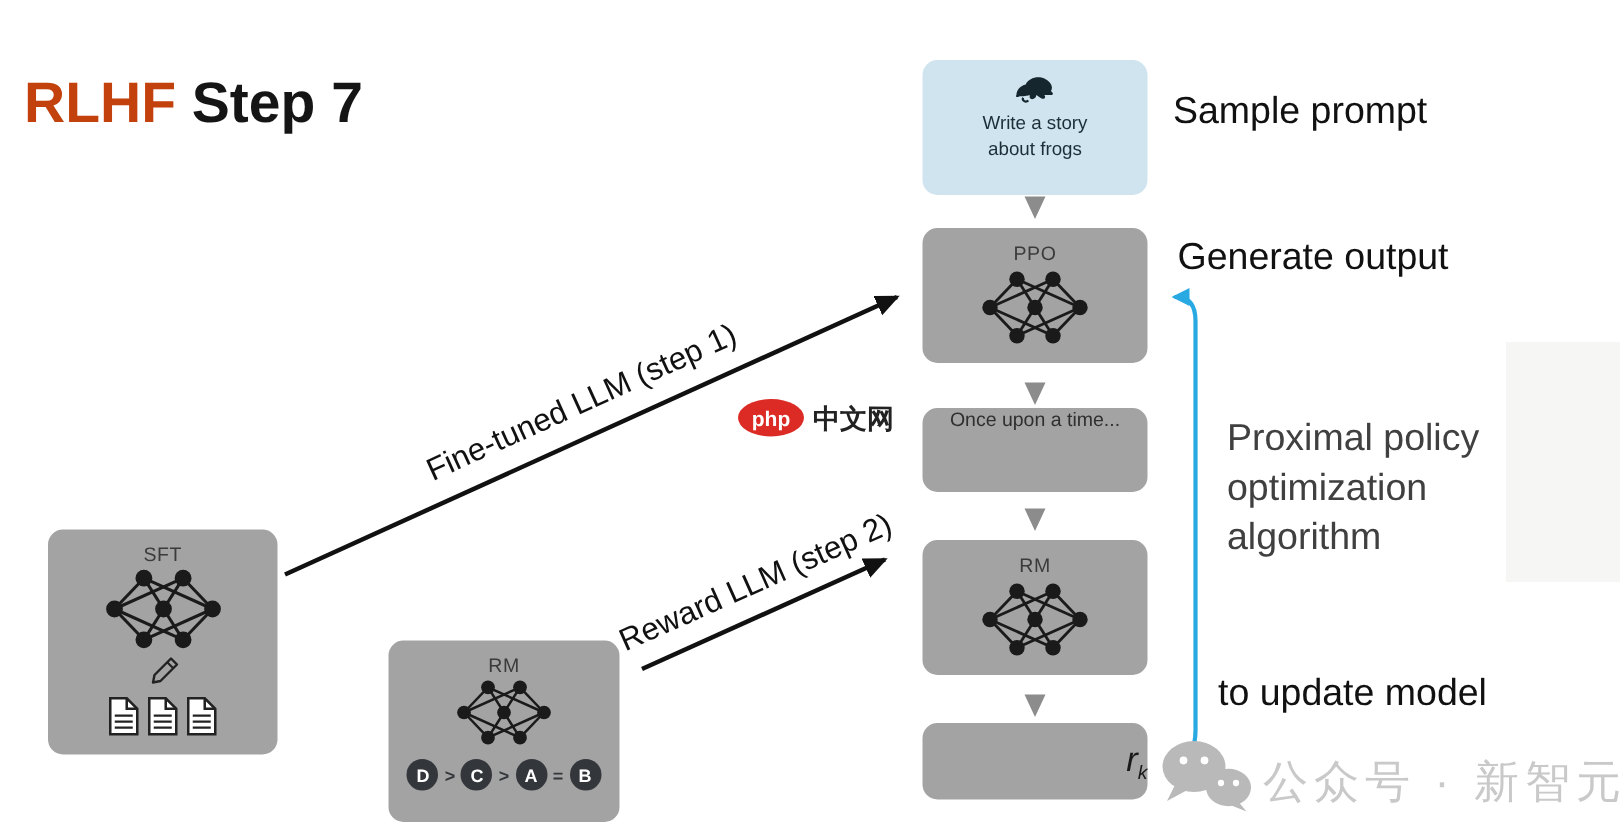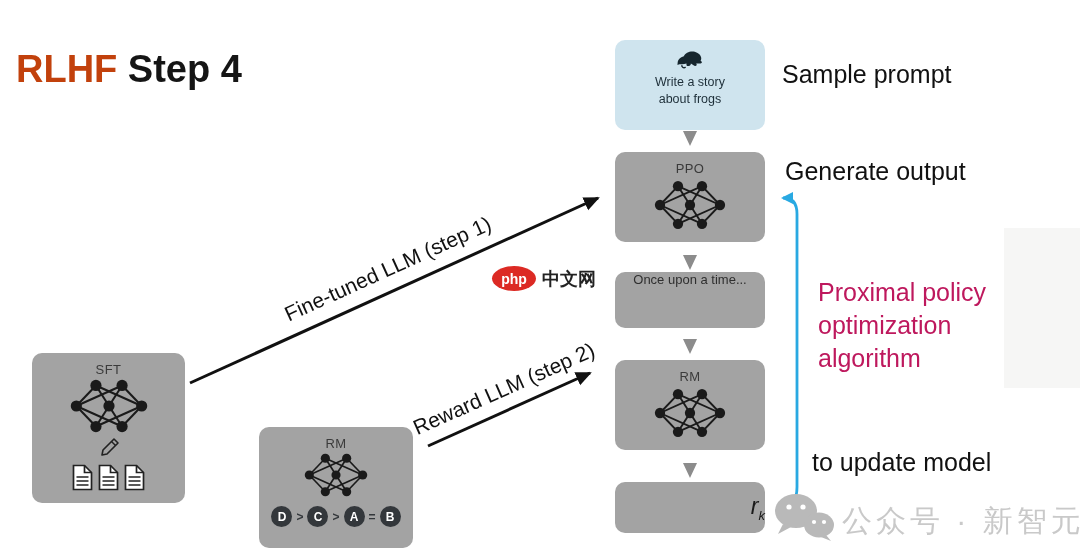--- a/index.html
+++ b/index.html
@@ -15,21 +15,21 @@
   .box-label{font-size:13px;color:#3b3b3b;letter-spacing:.4px;margin-top:10px;line-height:1;}
   .prompt-box{background:#cfe4ee;}
   .prompt-text{font-size:12.5px;color:#1d2e38;text-align:center;line-height:17px;margin-top:4px;}
   .once-box{justify-content:flex-start;}
   .once-text{font-size:13px;color:#2f2f2f;}
   .rk-box{justify-content:center;align-items:flex-end;}
   .rk{font-size:23px;color:#1a1a1a;font-style:italic;}
   .rk sub{font-size:13px;font-style:italic;}
   
   .ann{font-size:25px;color:#111;white-space:nowrap;}
-  .ann-red{color:#be185d;line-height:33px;}
+  .ann-red{color:#404040;line-height:33px;}
   .ann-red span{display:block;}
   .ann-multi span{display:block;line-height:32px;}
   
   .arrow-label{position:absolute;font-size:21px;color:#111;white-space:nowrap;
                transform:translate(-50%,-50%) rotate(-24.4deg);}
   
   .overlay{position:absolute;left:0;top:0;z-index:6;pointer-events:none;}
   
   .doc-row{display:flex;gap:5px;margin-top:4px;}
   .rank-row{display:flex;align-items:center;gap:4px;margin-top:8px;}
@@ -45,21 +45,21 @@
   .faint-panel{left:1004px;top:228px;width:76px;height:160px;background:#f6f6f5;}
 </style>
 </head>
 <body>
 
 <div class="canvas">
 
   <div class="abs faint-panel"></div>
 
   <div class="abs title">
-    <span class="red">RLHF</span><span> Step 4</span>
+    <span class="red">RLHF</span><span> Step 7</span>
   </div>
 
   <div class="box prompt-box" style="left:615px;top:40px;width:150px;height:90px;">
     <svg width="30" height="22" viewBox="0 0 34 24" style="margin-top:8px;">
       <path d="M3 17 C3 13 6 10 10 9 C12 4 20 2 25 5 C29 7 31 11 29 14 C31 15 31 17 29 17 L24 17 C26 19 23 21 21 19 L18 17 C18 20 14 21 13 19 L13 17 C10 18 6 18 5 18 C3 19 2 18 3 17 Z" fill="#16262e"></path>
       <path d="M8 19 C7 21 10 23 12 21" stroke="#16262e" stroke-width="1.6" fill="none"></path>
     </svg>
     <div class="prompt-text">
       <span>Write a story</span><br>
       <span>about frogs</span>

